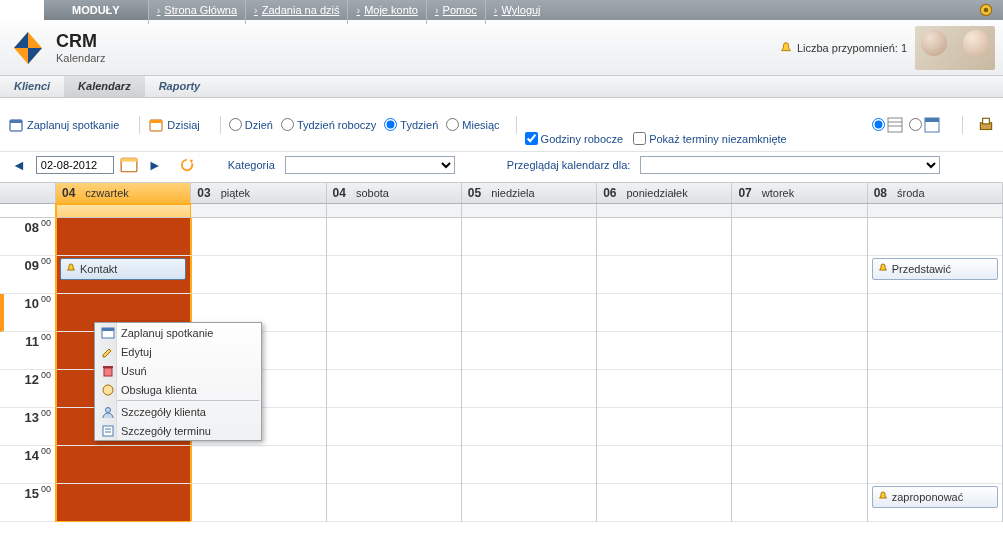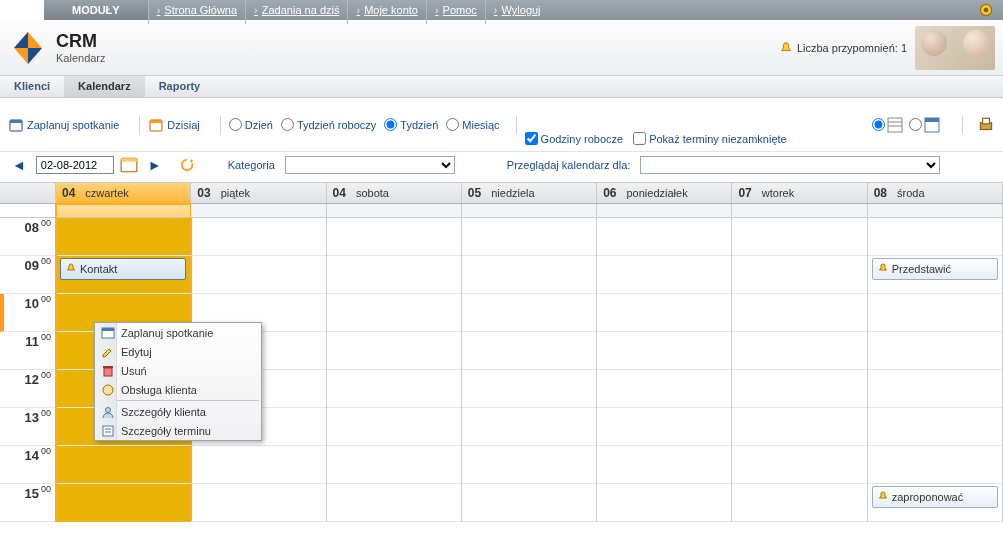--- a/index.html
+++ b/index.html
@@ -18,21 +18,21 @@
 .ttl { font-size: 18px; font-weight: bold; color: #222; }
 .subttl { font-size: 11px; color: #555; }
 .reminder { margin-left: auto; display: flex; align-items: center; color: #333; }
 .reminder svg { width: 14px; height: 14px; margin-right: 4px; }
 .people { width: 80px; height: 44px; margin-left: 8px; background: linear-gradient(135deg,#e0d8c8,#c8b8a0); border-radius: 2px; position: relative; overflow: hidden; }
 .people::before, .people::after { content: ""; position: absolute; width: 26px; height: 26px; border-radius: 50%; background: radial-gradient(circle at 35% 30%, #f0e0d0, #c0a088); top: 4px; }
 .people::before { left: 6px; }
 .people::after { right: 6px; background: radial-gradient(circle at 35% 30%, #f8e8d8, #d0b098); }
 
 .subnav { display: flex; background: linear-gradient(#f6f7f8,#e4e6e8); border-bottom: 1px solid #c8ccd0; height: 22px; }
-.subnav-item { padding: 4px 14px; font-weight: bold; color: #3b5a7a; cursor: pointer; }
+.subnav-item { padding: 4px 14px; font-weight: bold; color: #3b5a7a; cursor: pointer; font-style: italic; }
 .subnav-item.active { background: linear-gradient(#e0e2e4,#cfd2d5); color: #333; }
 
 .toolbar { display: flex; align-items: center; padding: 6px 8px; background: #fff; border-bottom: 1px solid #e0e2e4; flex-wrap: wrap; gap: 6px 0; }
 .tb-group { display: flex; align-items: center; margin-right: 12px; }
 .tb-link { color: #1a4b8a; cursor: pointer; display: flex; align-items: center; }
 .tb-link svg, .tb-group svg { width: 16px; height: 16px; margin-right: 3px; }
 .tb-sep { width: 1px; height: 18px; background: #d0d4d8; margin: 0 8px; }
 .tb-radio { display: flex; align-items: center; margin-right: 8px; }
 .tb-radio input { margin-right: 3px; }
 .tb-check { display: flex; align-items: center; color: #1a4b8a; margin-top: 28px; }
@@ -57,21 +57,21 @@
 .day-h .name { font-size: 11px; color: #333; }
 .day-h.curr { background: linear-gradient(#ffd27a,#ffb636); }
 
 .cal-body { display: flex; }
 .time-gutter { width: 56px; border-right: 1px solid #c8ccd0; }
 .time-row { height: 38px; border-bottom: 1px solid #e4e6e8; display: flex; align-items: flex-start; justify-content: flex-end; padding: 2px 4px 0 0; position: relative; }
 .time-row .hh { font-weight: bold; font-size: 13px; }
 .time-row .mm { font-size: 9px; margin-left: 2px; position: relative; top: -2px; }
 .time-row.now { border-left: 4px solid #ff9a1a; }
 .day-col { flex: 1; min-width: 0; border-right: 1px solid #c8ccd0; position: relative; }
-.day-col.curr { background: #eab308; outline: 2px solid #ffad1f; outline-offset: -1px; }
+.day-col.curr { background: #c2410c; outline: 2px solid #ffad1f; outline-offset: -1px; }
 .day-col .allday-strip { height: 14px; border-bottom: 1px solid #c8ccd0; background: #f2f3f5; }
 .day-col.curr .allday-strip { background: linear-gradient(#ffe3a8, #ffd27a); }
 .slot { height: 38px; border-bottom: 1px solid #e4e6e8; }
 
 .event { position: absolute; left: 4px; right: 4px; height: 22px; border: 1px solid #9ab0c8; background: linear-gradient(#fdfeff,#e8eef6); border-radius: 2px; display: flex; align-items: center; padding: 0 4px; font-size: 11px; cursor: pointer; }
 .event svg { width: 12px; height: 12px; margin-right: 3px; }
 .event.sel { background: linear-gradient(#eef4fb,#d6e4f2); border-color: #5a7a9a; }
 
 .ctx-menu { position: absolute; left: 94px; top: 322px; width: 168px; background: linear-gradient(#fefefe,#f0f1f3); border: 1px solid #9aa2aa; box-shadow: 2px 2px 5px rgba(0,0,0,0.3); z-index: 100; }
 .ctx-item { display: flex; align-items: center; height: 19px; padding: 0 6px; cursor: pointer; }

